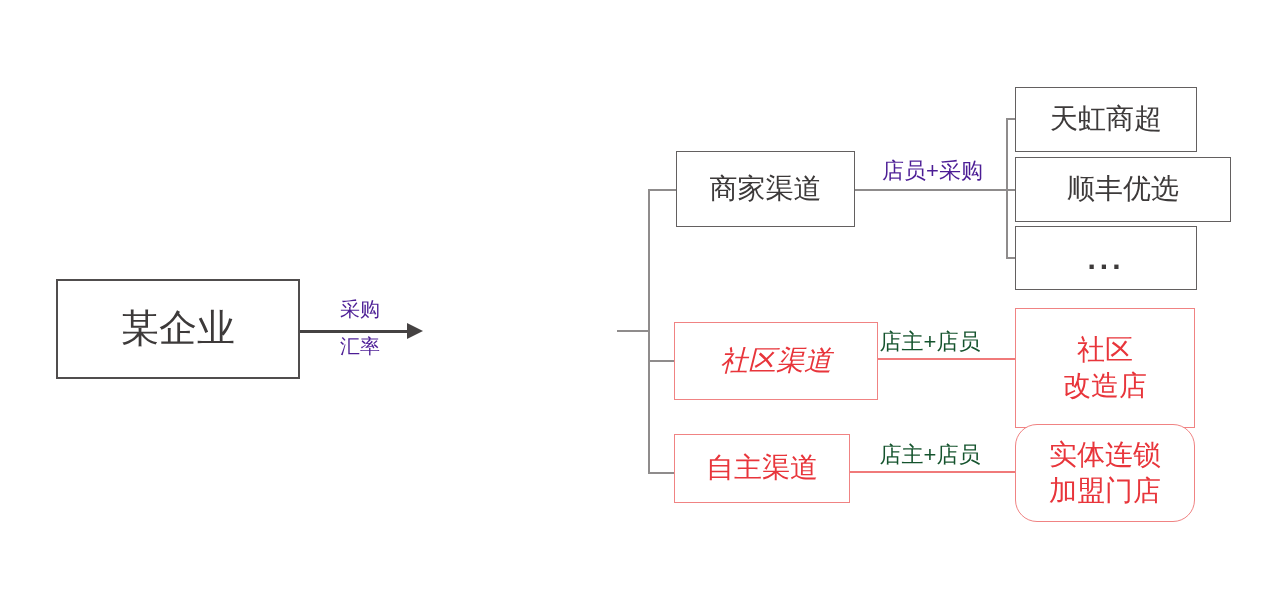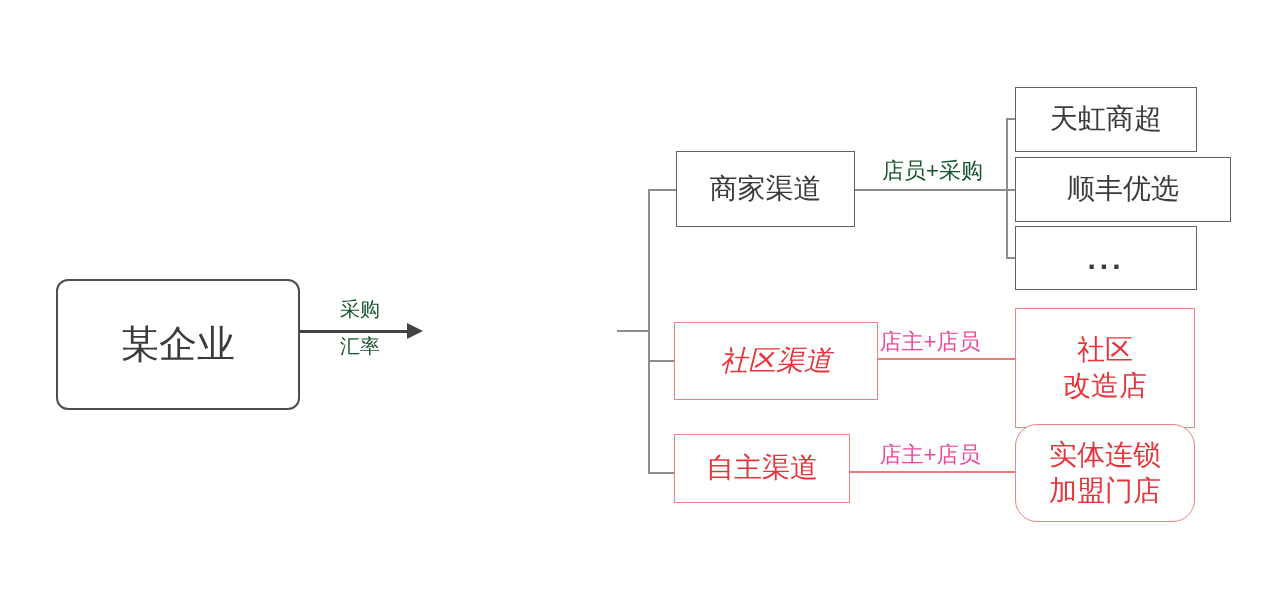--- a/index.html
+++ b/index.html
@@ -63,28 +63,28 @@
     width: 0;
     height: 0;
     border-left: 16px solid #454242;
     border-top: 8px solid transparent;
     border-bottom: 8px solid transparent;
   }
   .edge-label {
     position: absolute;
     text-align: center;
     font-size: 22px;
-    color: #14532d;
+    color: #4c1d95;
     line-height: 1.1;
   }
   .edge-label.small {
     font-size: 20px;
   }
   .edge-label.red-text {
-    color: #ec4899;
+    color: #14532d;
   }
 </style>
 </head>
 <body>
 
 <div class="canvas">
 
   <div class="arrow-line" style="left:300px; top:330px; width:112px;"></div>
   <div class="arrowhead" style="left:407px; top:323px;"></div>
 
@@ -105,21 +105,21 @@
   <div class="hline red-line" style="left:850px; top:358px; width:166px;"></div>
 
   <div class="hline red-line" style="left:850px; top:471px; width:166px;"></div>
 
   <div class="edge-label small" style="left:315px; top:298px; width:90px;">采购</div>
   <div class="edge-label small" style="left:315px; top:335px; width:90px;">汇率</div>
   <div class="edge-label" style="left:855px; top:159px; width:155px;">店员+采购</div>
   <div class="edge-label red-text" style="left:850px; top:330px; width:160px;">店主+店员</div>
   <div class="edge-label red-text" style="left:850px; top:443px; width:160px;">店主+店员</div>
 
-  <div class="node dark-heavy" style="left:56px; top:279px; width:244px; height:131px; font-size:38px;border-radius:12px;">
+  <div class="node dark-heavy" style="left:56px; top:279px; width:244px; height:100px; font-size:38px;">
     <span class="node-label">某企业</span>
   </div>
 
 
   <div class="node dark" style="left:1015px; top:87px; width:182px; height:65px; font-size:28px;">
     <span class="node-label">天虹商超</span>
   </div>
 
   <div class="node dark" style="left:676px; top:151px; width:179px; height:76px; font-size:28px;">
     <span class="node-label">商家渠道</span>

